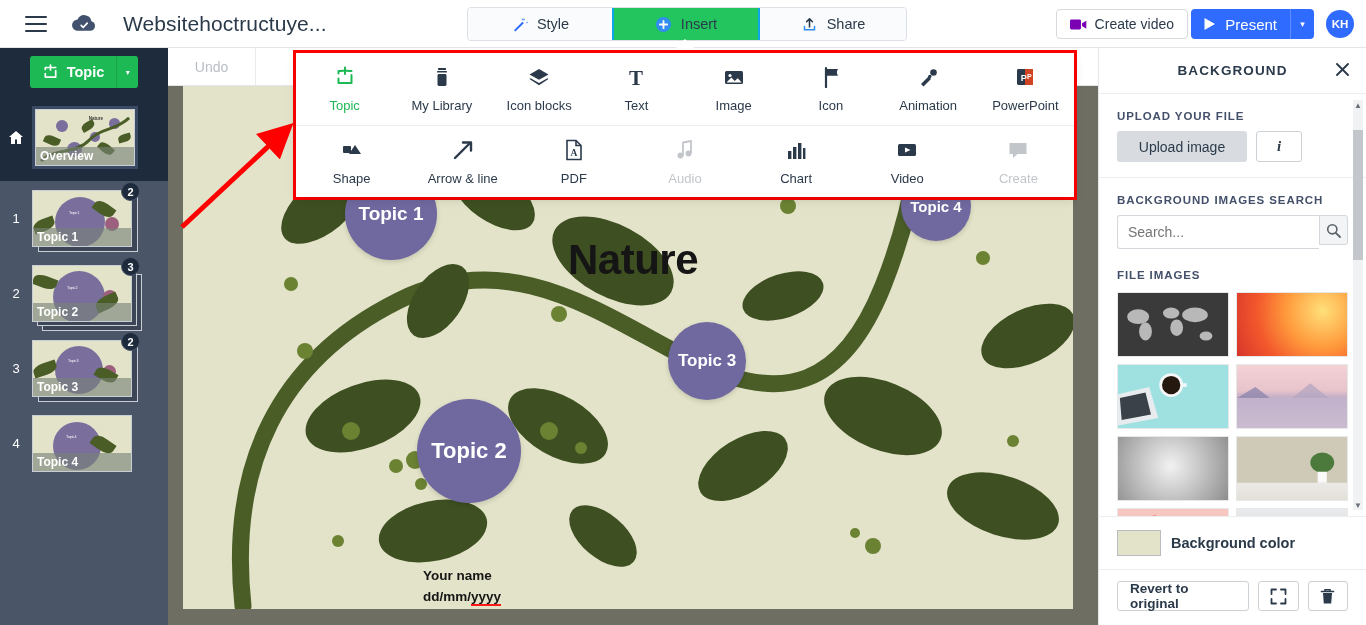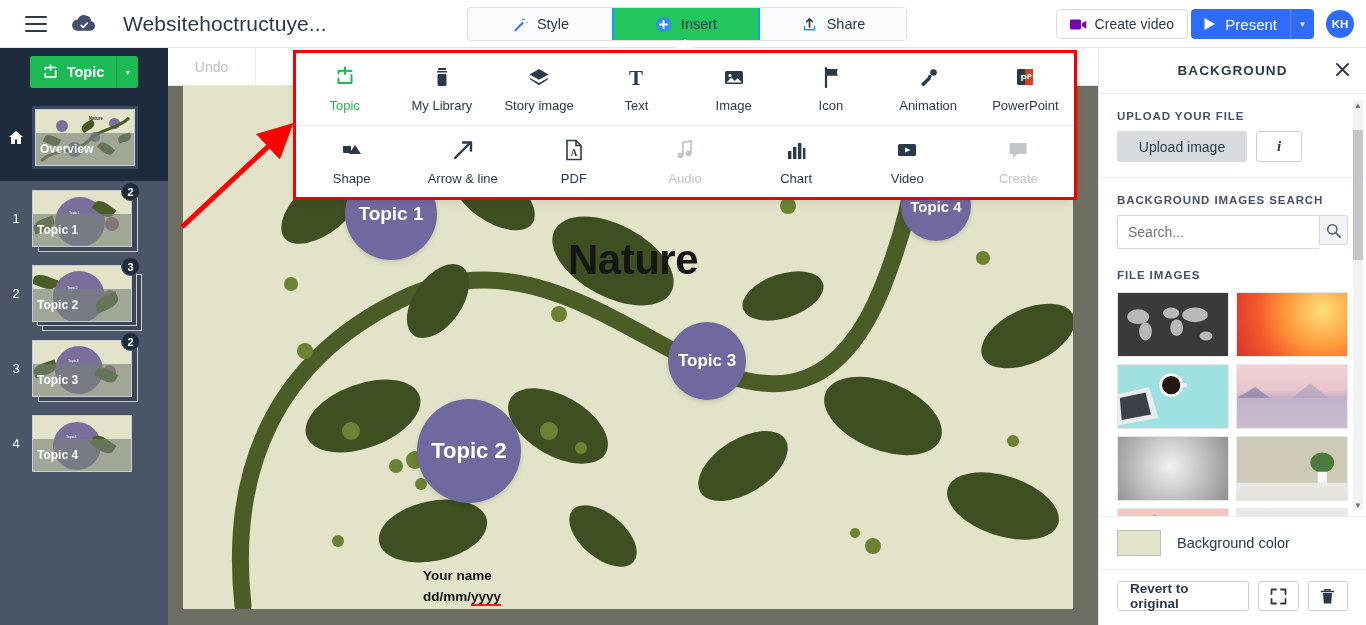--- a/index.html
+++ b/index.html
@@ -106,21 +106,21 @@
   .thumb-wrap { position: relative; width: 100px; height: 57px; }
   .thumb {
     position: absolute; left: 0; top: 0; width: 100px; height: 57px;
     border: 1px solid #c8cdd6; overflow: hidden;
     background: #e3e3c9;
   }
   .stackbox {
     position: absolute; border: 1px solid #c8cdd6; background: #3c4656;
   }
   .thumb-label {
-    position: absolute; left: 0; bottom: 0; width: 100%; height: 32px;
+    position: absolute; left: 0; bottom: 0; width: 100%; height: 18px;
     background: rgba(120,130,120,.62); color: #fff; font-size: 12px;
     font-weight: bold; display: flex; align-items: center; padding-left: 4px;
     z-index: 3;
   }
   .overview .thumb { outline: 3px solid #3a4a63; }
   .overview-frame { padding: 3px; background: #3a4a63; }
   .badge {
     position: absolute; right: -8px; top: -8px; width: 19px; height: 19px;
     border-radius: 50%; background: #1e2b3c; color: #fff; font-size: 11px;
     font-weight: bold; display: flex; align-items: center; justify-content: center;
@@ -259,22 +259,22 @@
   .rp-scroll {
     position: absolute; right: 3px; top: 6px; width: 10px; bottom: 6px;
   }
   .rp-scroll .track { position: absolute; inset: 0; background: #f1f2f4; }
   .rp-scroll .thumbbar {
     position: absolute; left: 0; top: 30px; width: 10px; height: 130px; background: #c3c7cc;
   }
   .rp-scroll .arrow { position: absolute; left: 0; width: 10px; height: 10px;
     display: flex; align-items: center; justify-content: center; font-size: 8px; color: #6a7078;}
   .bgcolor-row {
-    display: flex; align-items: center; gap: 16px; padding: 13px 18px;
-    border-top: 1px solid #ebedef; flex: none;
+    display: flex; align-items: center; gap: 10px; padding: 13px 18px;
+    border-top: 1px solid #ebedef; flex: none; font-weight: bold;
   }
   .swatch { width: 44px; height: 26px; border: 1px solid #b9bdc2; background: #e3e3c9; cursor: pointer; }
   .bgcolor-label { font-size: 14.5px; color: #2b3a4a; }
   .rp-footer {
     display: flex; align-items: center; gap: 9px; padding: 11px 18px 14px 18px;
     border-top: 1px solid #ebedef; flex: none;
   }
   .btn-revert {
     height: 30px; padding: 0 12px; border: 1px solid #ccd1d6; border-radius: 3px;
     display: flex; align-items: center; font-size: 13.5px; font-weight: bold;
@@ -586,21 +586,21 @@
         </span>
         <span>My Library</span>
       </div>
       <div class="ins-item">
         <span class="ic">
           <svg width="24" height="22" viewBox="0 0 24 22">
               <path d="M12 3l9.5 5.4L12 13.8 2.5 8.4z" fill="#2b3a4a"></path>
               <path d="M3.6 12.2L12 17l8.4-4.8 1.1.7L12 19.2 2.5 12.9z" fill="#2b3a4a"></path>
             </svg>
         </span>
-        <span>Story image</span>
+        <span>Icon blocks</span>
       </div>
       <div class="ins-item">
         <span class="ic">
           <svg width="22" height="22" viewBox="0 0 22 22">
               <text x="11" y="18.5" font-family="Liberation Serif, serif" font-size="21" font-weight="bold" fill="#2b3a4a" text-anchor="middle">T</text>
             </svg>
         </span>
         <span>Text</span>
       </div>
       <div class="ins-item">

